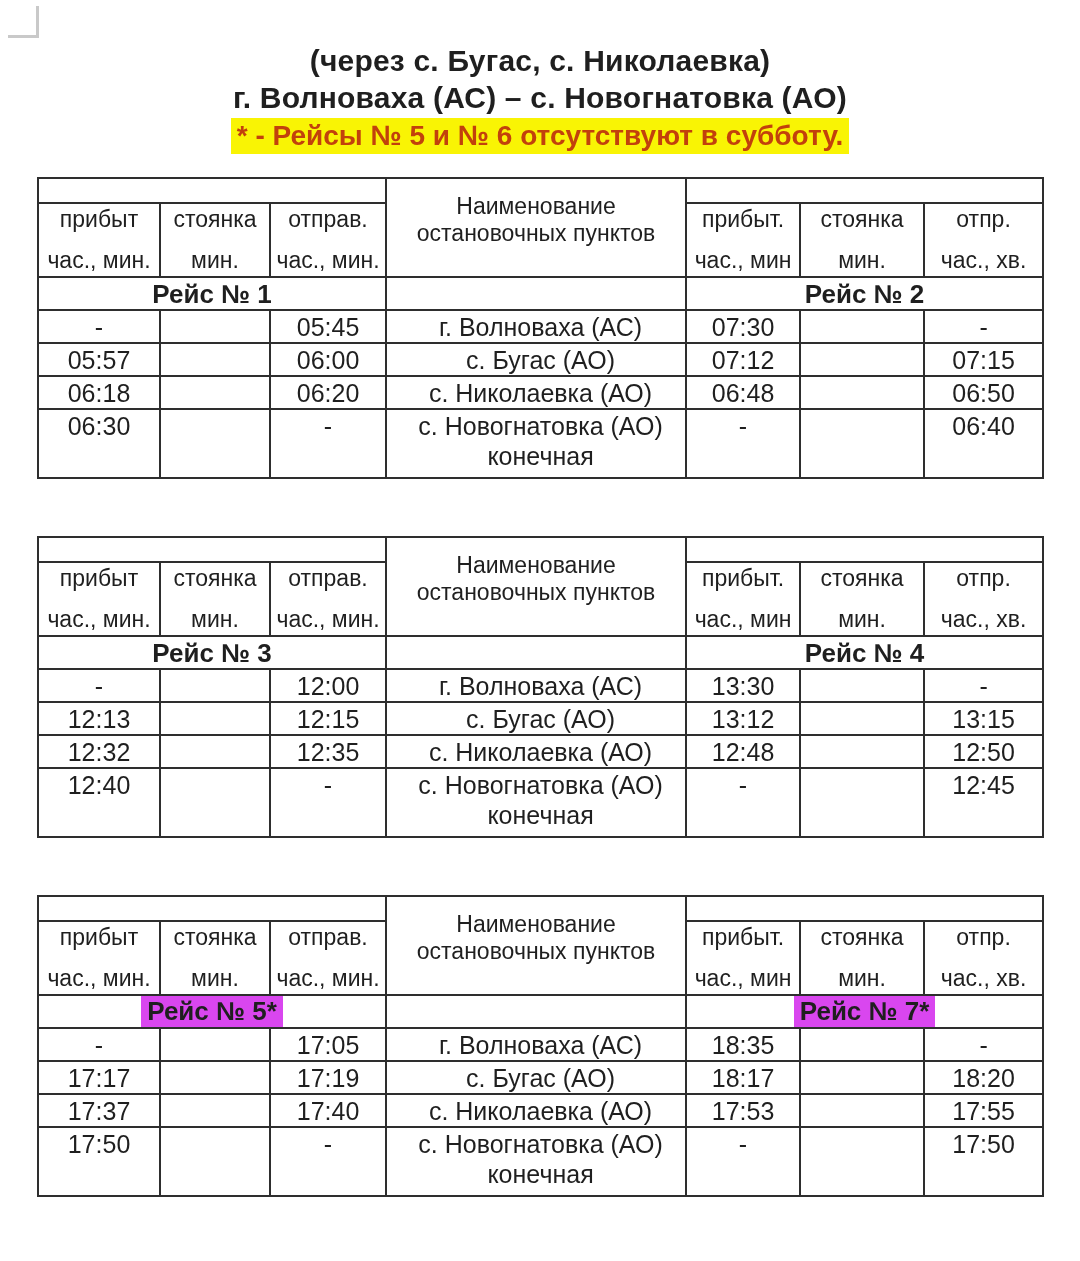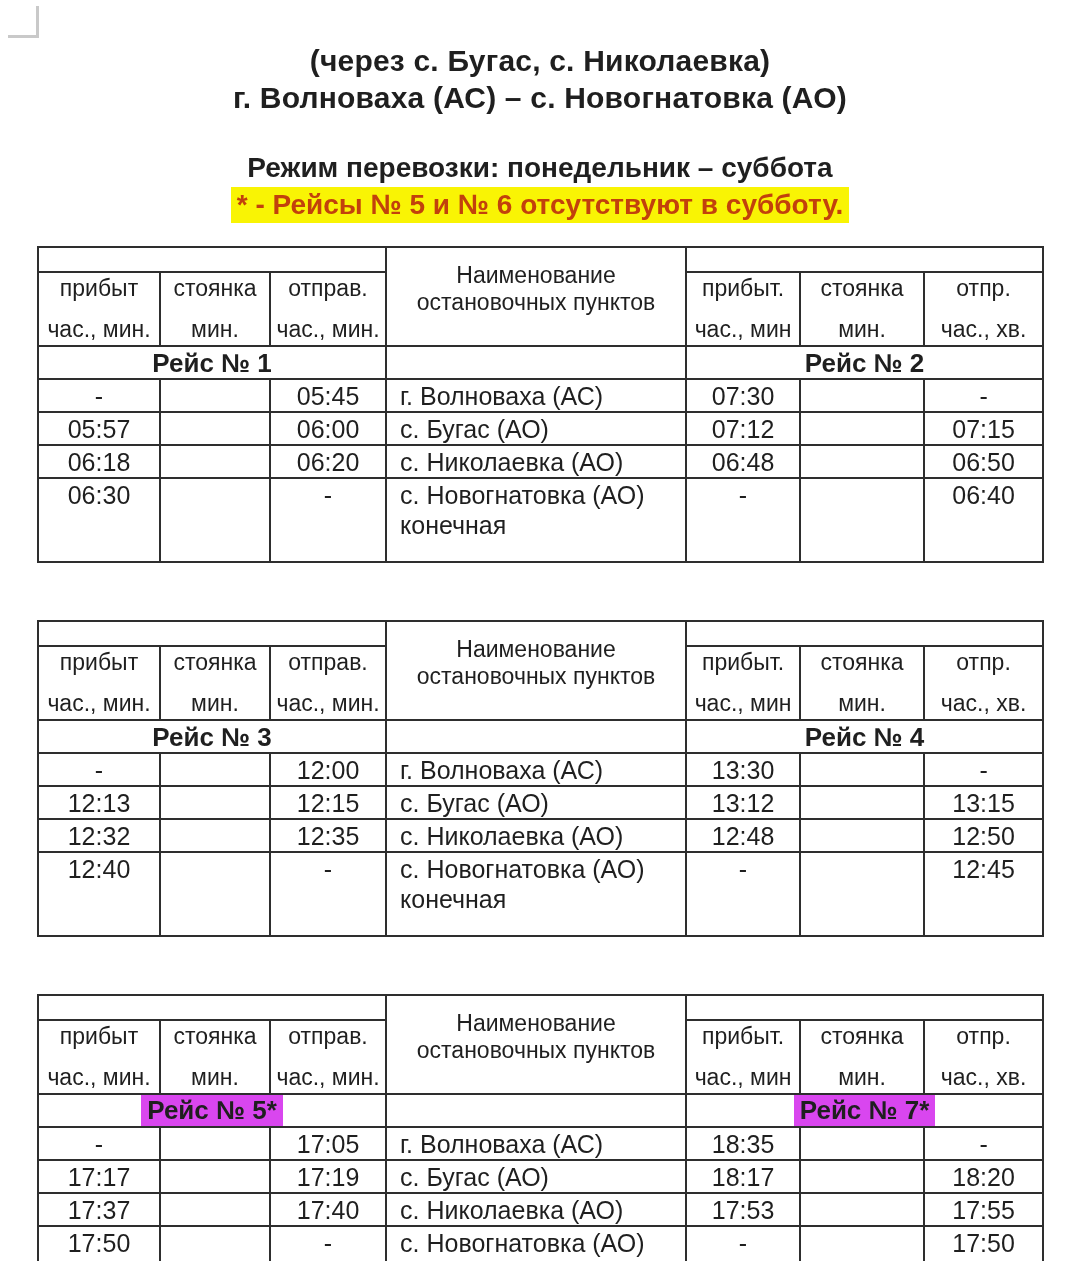--- a/index.html
+++ b/index.html
@@ -36,34 +36,33 @@
   .hcell {
     display:flex; flex-direction:column; justify-content:space-between;
     align-items:center; height:70px; font-size:23px; line-height:26px; padding:2px 0 1px 0;
   }
   .r-trip td {
     height:33px; text-align:center; vertical-align:middle;
     font-weight:bold; font-size:26px; line-height:28px;border-radius:12px;
   }
   .trip.hl { background:#d946ef; padding:1px 6px 2px 6px; display:inline-block; }
   .r-data td { height:32px; font-size:25px; line-height:30px; text-align:center; padding:1px 4px 0 4px; }
-  .r-data td.c-station { text-align:left; padding-left:13px; }
-  .r-last td { height:84px; }
+  .r-data td.c-station { text-align:center; padding-left:13px; }
+  .r-last td { height:69px; }
 </style>
 </head>
 <body>
 
 <div class="corner-mark"></div>
 
 <div class="doc-header">
   <div class="title">
     <span>(через с. Бугас, с. Николаевка)</span>
     <span>г. Волноваха (АС) – с. Новогнатовка (АО)</span>
   </div>
-  <div class="mode-line">Режим перевозки: понедельник – суббота</div>
   <div class="note-line"><mark>* - Рейсы № 5 и № 6 отсутствуют в субботу.</mark></div>
 </div>
 
 <table class="sched first">
   <colgroup>
       <col style="width:122px">
       <col style="width:110px">
       <col style="width:116px">
       <col style="width:300px">
       <col style="width:114px">

